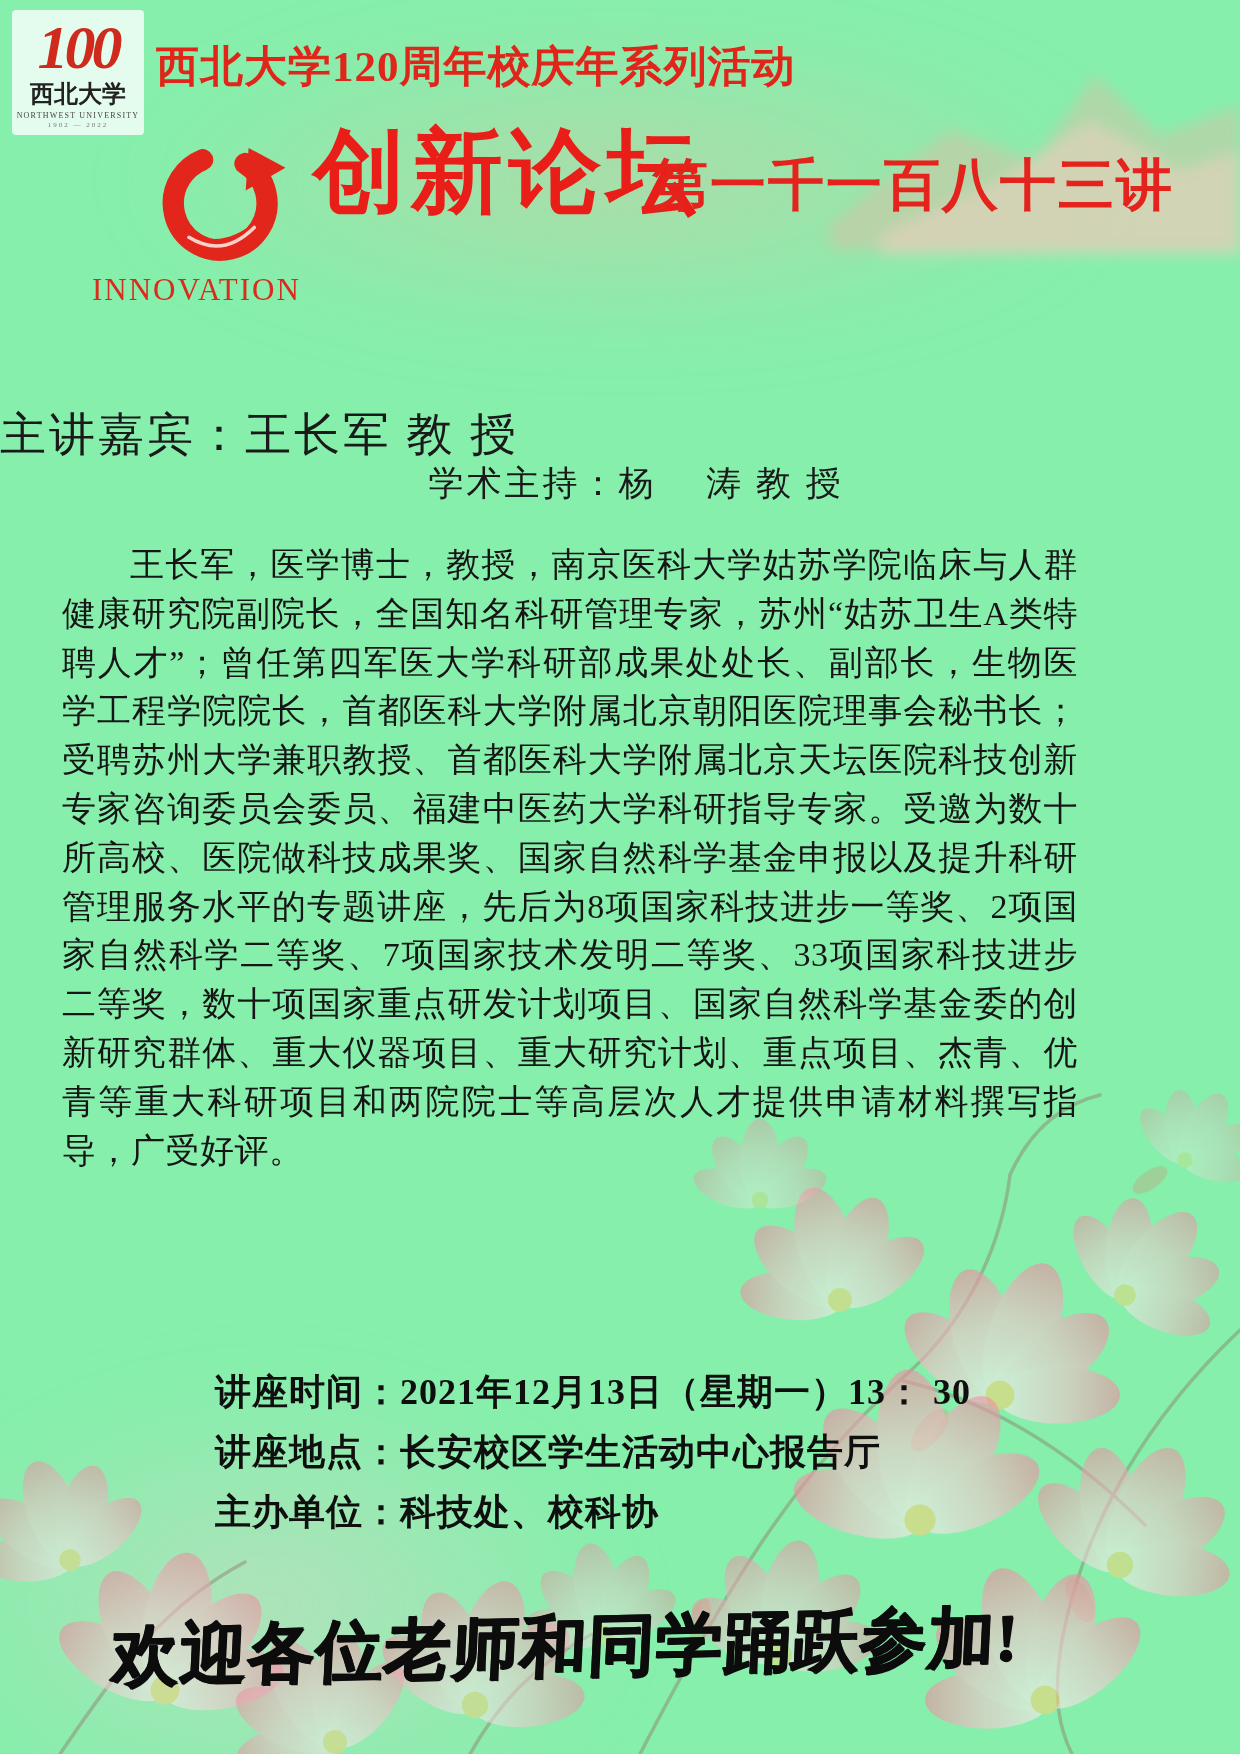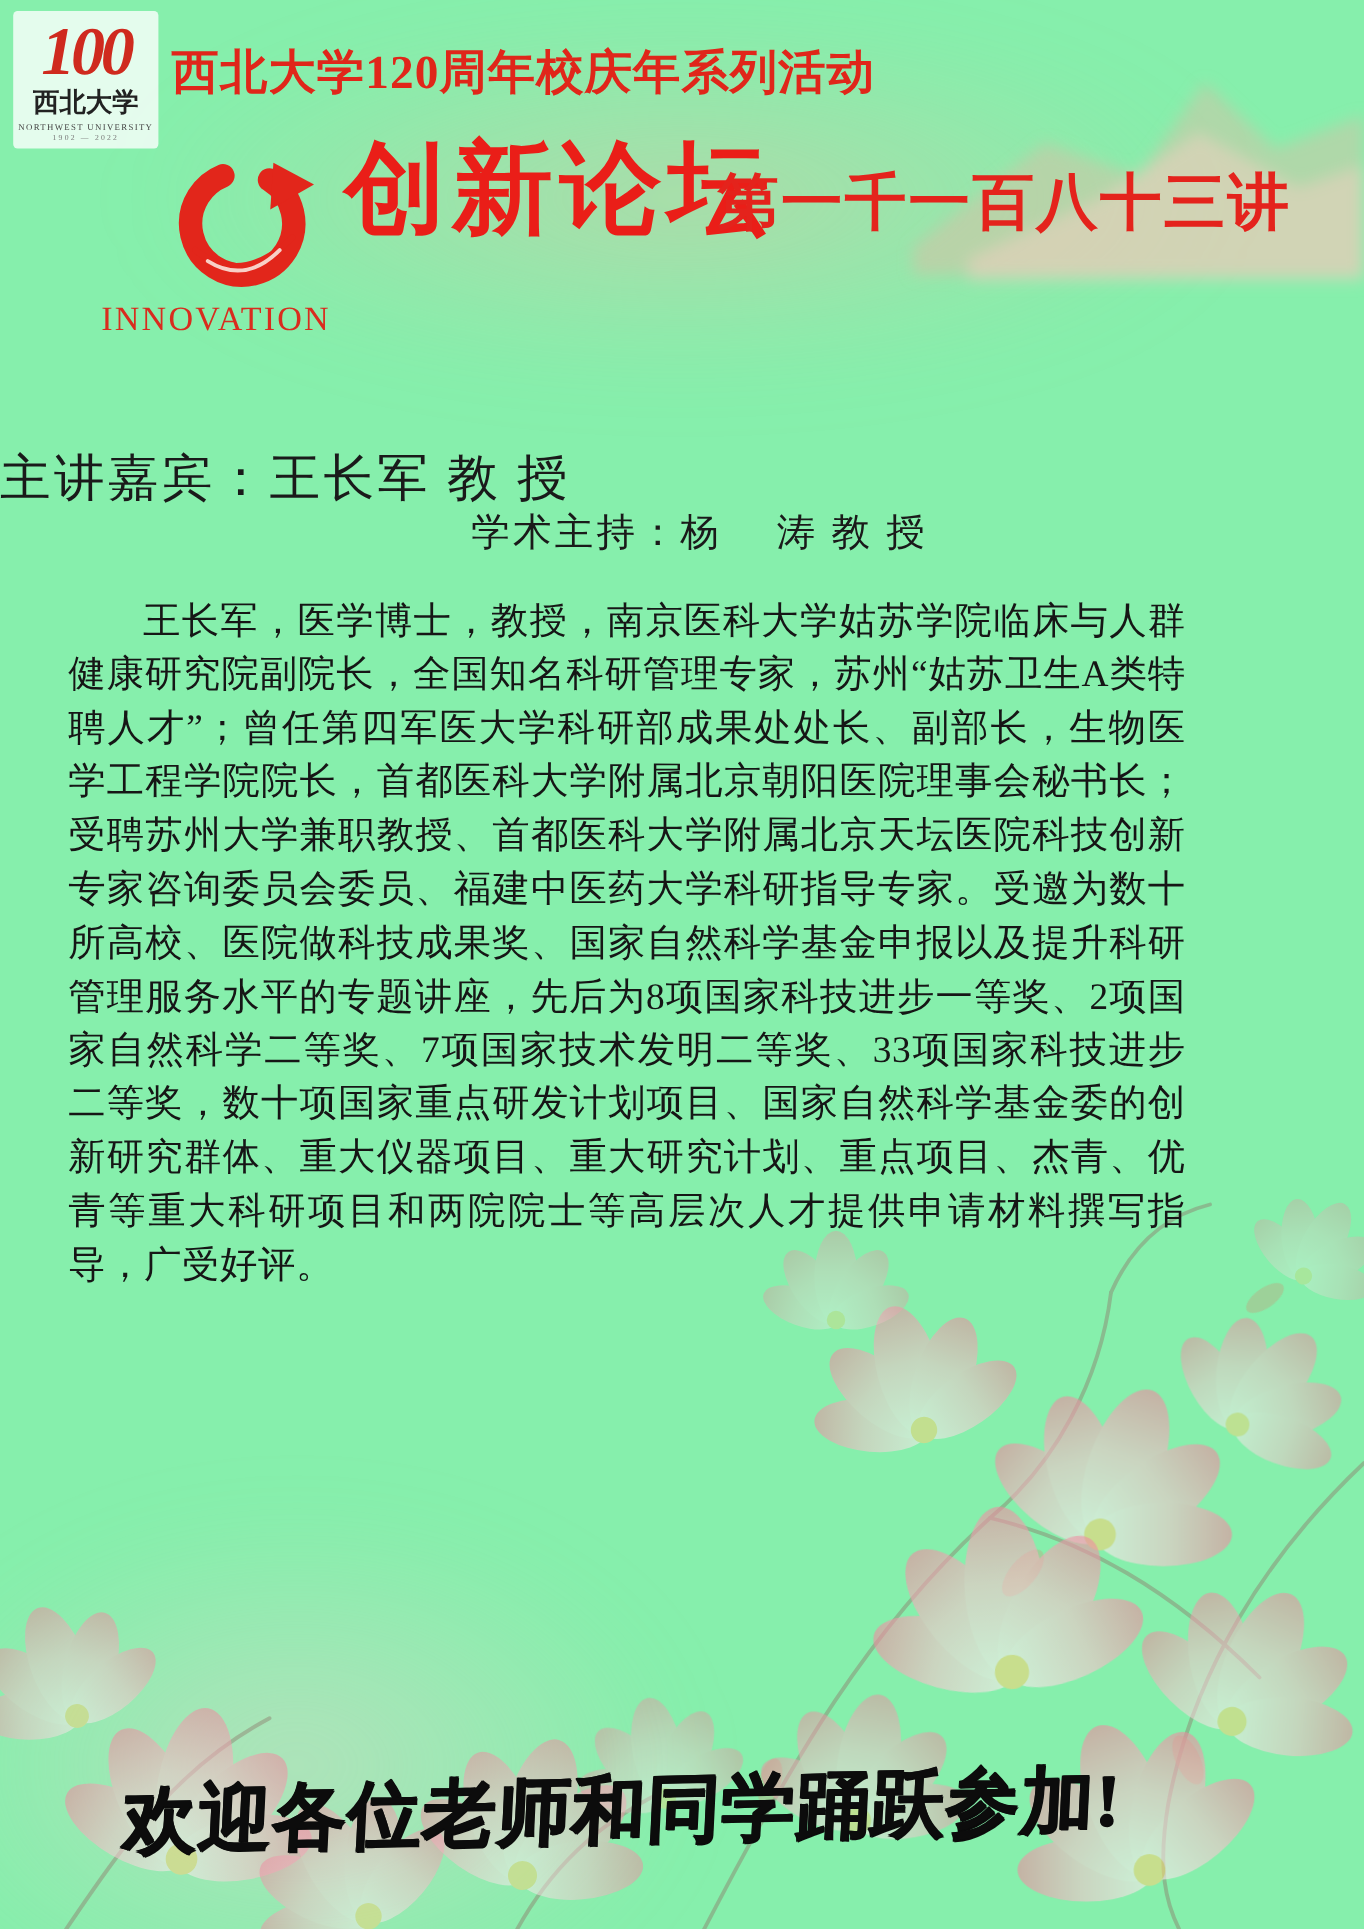--- a/index.html
+++ b/index.html
@@ -155,17 +155,22 @@
     <div class="innovation-label">INNOVATION</div>
 
     <div class="forum-title">创新论坛</div>
     <div class="forum-session">第一千一百八十三讲</div>
 
     <div class="speaker-line">主讲嘉宾：王长军 教 授</div>
     <div class="host-line">学术主持：杨　 涛 教 授</div>
 
     <div class="bio">王长军，医学博士，教授，南京医科大学姑苏学院临床与人群健康研究院副院长，全国知名科研管理专家，苏州“姑苏卫生A类特聘人才”；曾任第四军医大学科研部成果处处长、副部长，生物医学工程学院院长，首都医科大学附属北京朝阳医院理事会秘书长；受聘苏州大学兼职教授、首都医科大学附属北京天坛医院科技创新专家咨询委员会委员、福建中医药大学科研指导专家。受邀为数十所高校、医院做科技成果奖、国家自然科学基金申报以及提升科研管理服务水平的专题讲座，先后为8项国家科技进步一等奖、2项国家自然科学二等奖、7项国家技术发明二等奖、33项国家科技进步二等奖，数十项国家重点研发计划项目、国家自然科学基金委的创新研究群体、重大仪器项目、重大研究计划、重点项目、杰青、优青等重大科研项目和两院院士等高层次人才提供申请材料撰写指导，广受好评。</div>
 
+    <div class="details">
+      <div>讲座时间：2021年12月13日（星期一）13： 30</div>
+      <div>讲座地点：长安校区学生活动中心报告厅</div>
+      <div>主办单位：科技处、校科协</div>
+    </div>
 
     <div class="welcome">欢迎各位老师和同学踊跃参加!</div>
 
   </div>
 </div>
 
 </body></html>

